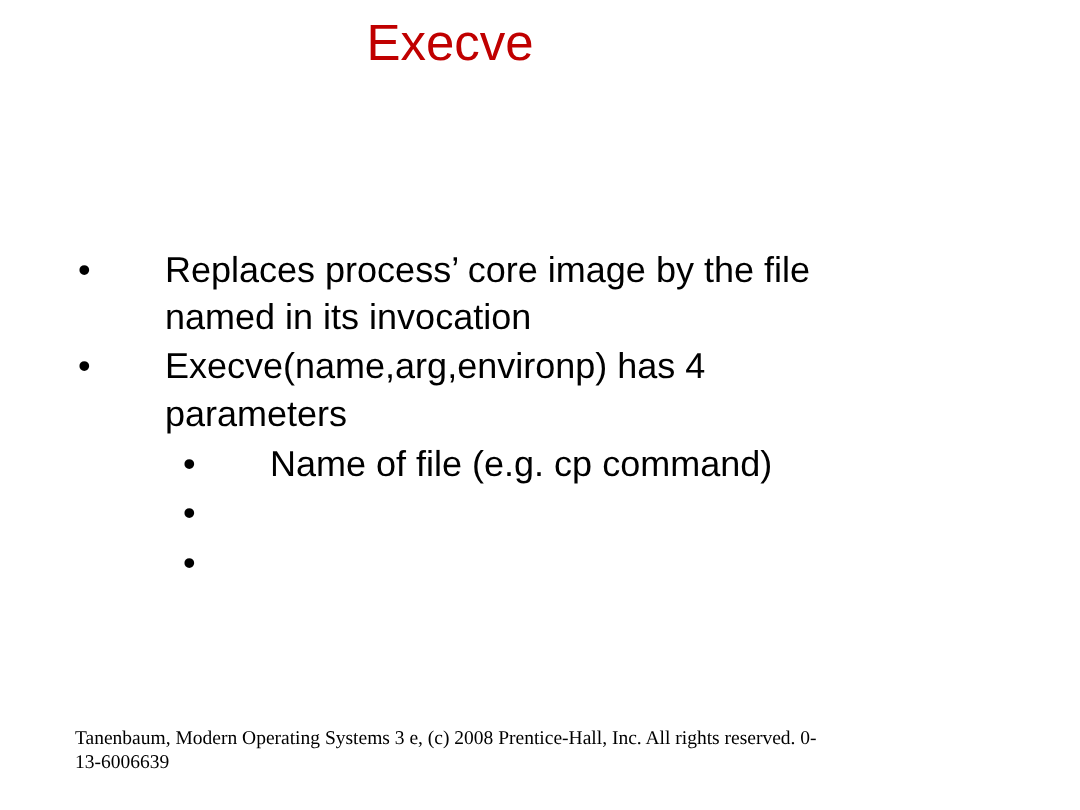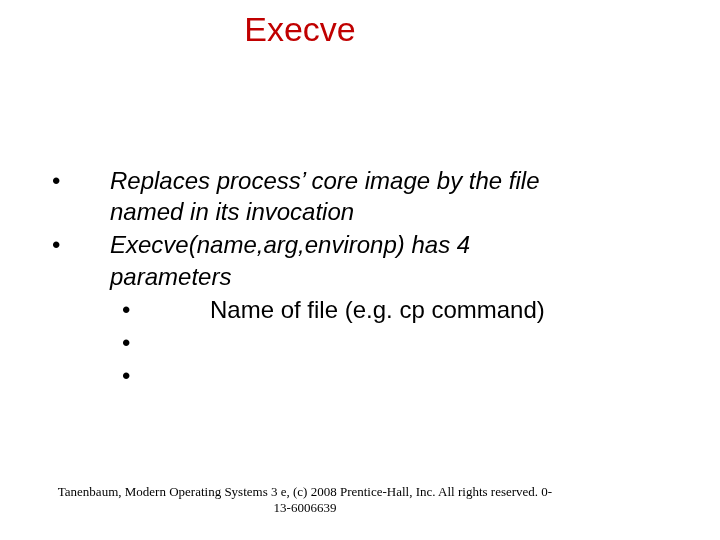--- a/index.html
+++ b/index.html
@@ -41,44 +41,41 @@
     display: flex;
     margin-bottom: 2px;
   }
   .lvl1 .bullet {
     width: 58px;
     flex: 0 0 58px;
   }
   .lvl1 .text {
     flex: 1;
     padding-right: 4px;
-    font-style: italic;
   }
   .lvl2 {
     display: flex;
     margin-left: 70px;
     margin-bottom: 2px;
   }
   .lvl2 .bullet {
     width: 58px;
     flex: 0 0 58px;
   }
   .lvl2 .text {
     flex: 1;
-    margin-left: 30px;
   }
   .footer {
     position: absolute;
     bottom: 24px;
     left: 50px;
     right: 40px;
     font-family: "Times New Roman", Times, serif;
     font-size: 13px;
     color: #000;
-    text-align: center;
   }
 </style>
 </head>
 <body>
 
 <div class="slide">
 
   <div class="title">Execve</div>
 
   <div class="body">

